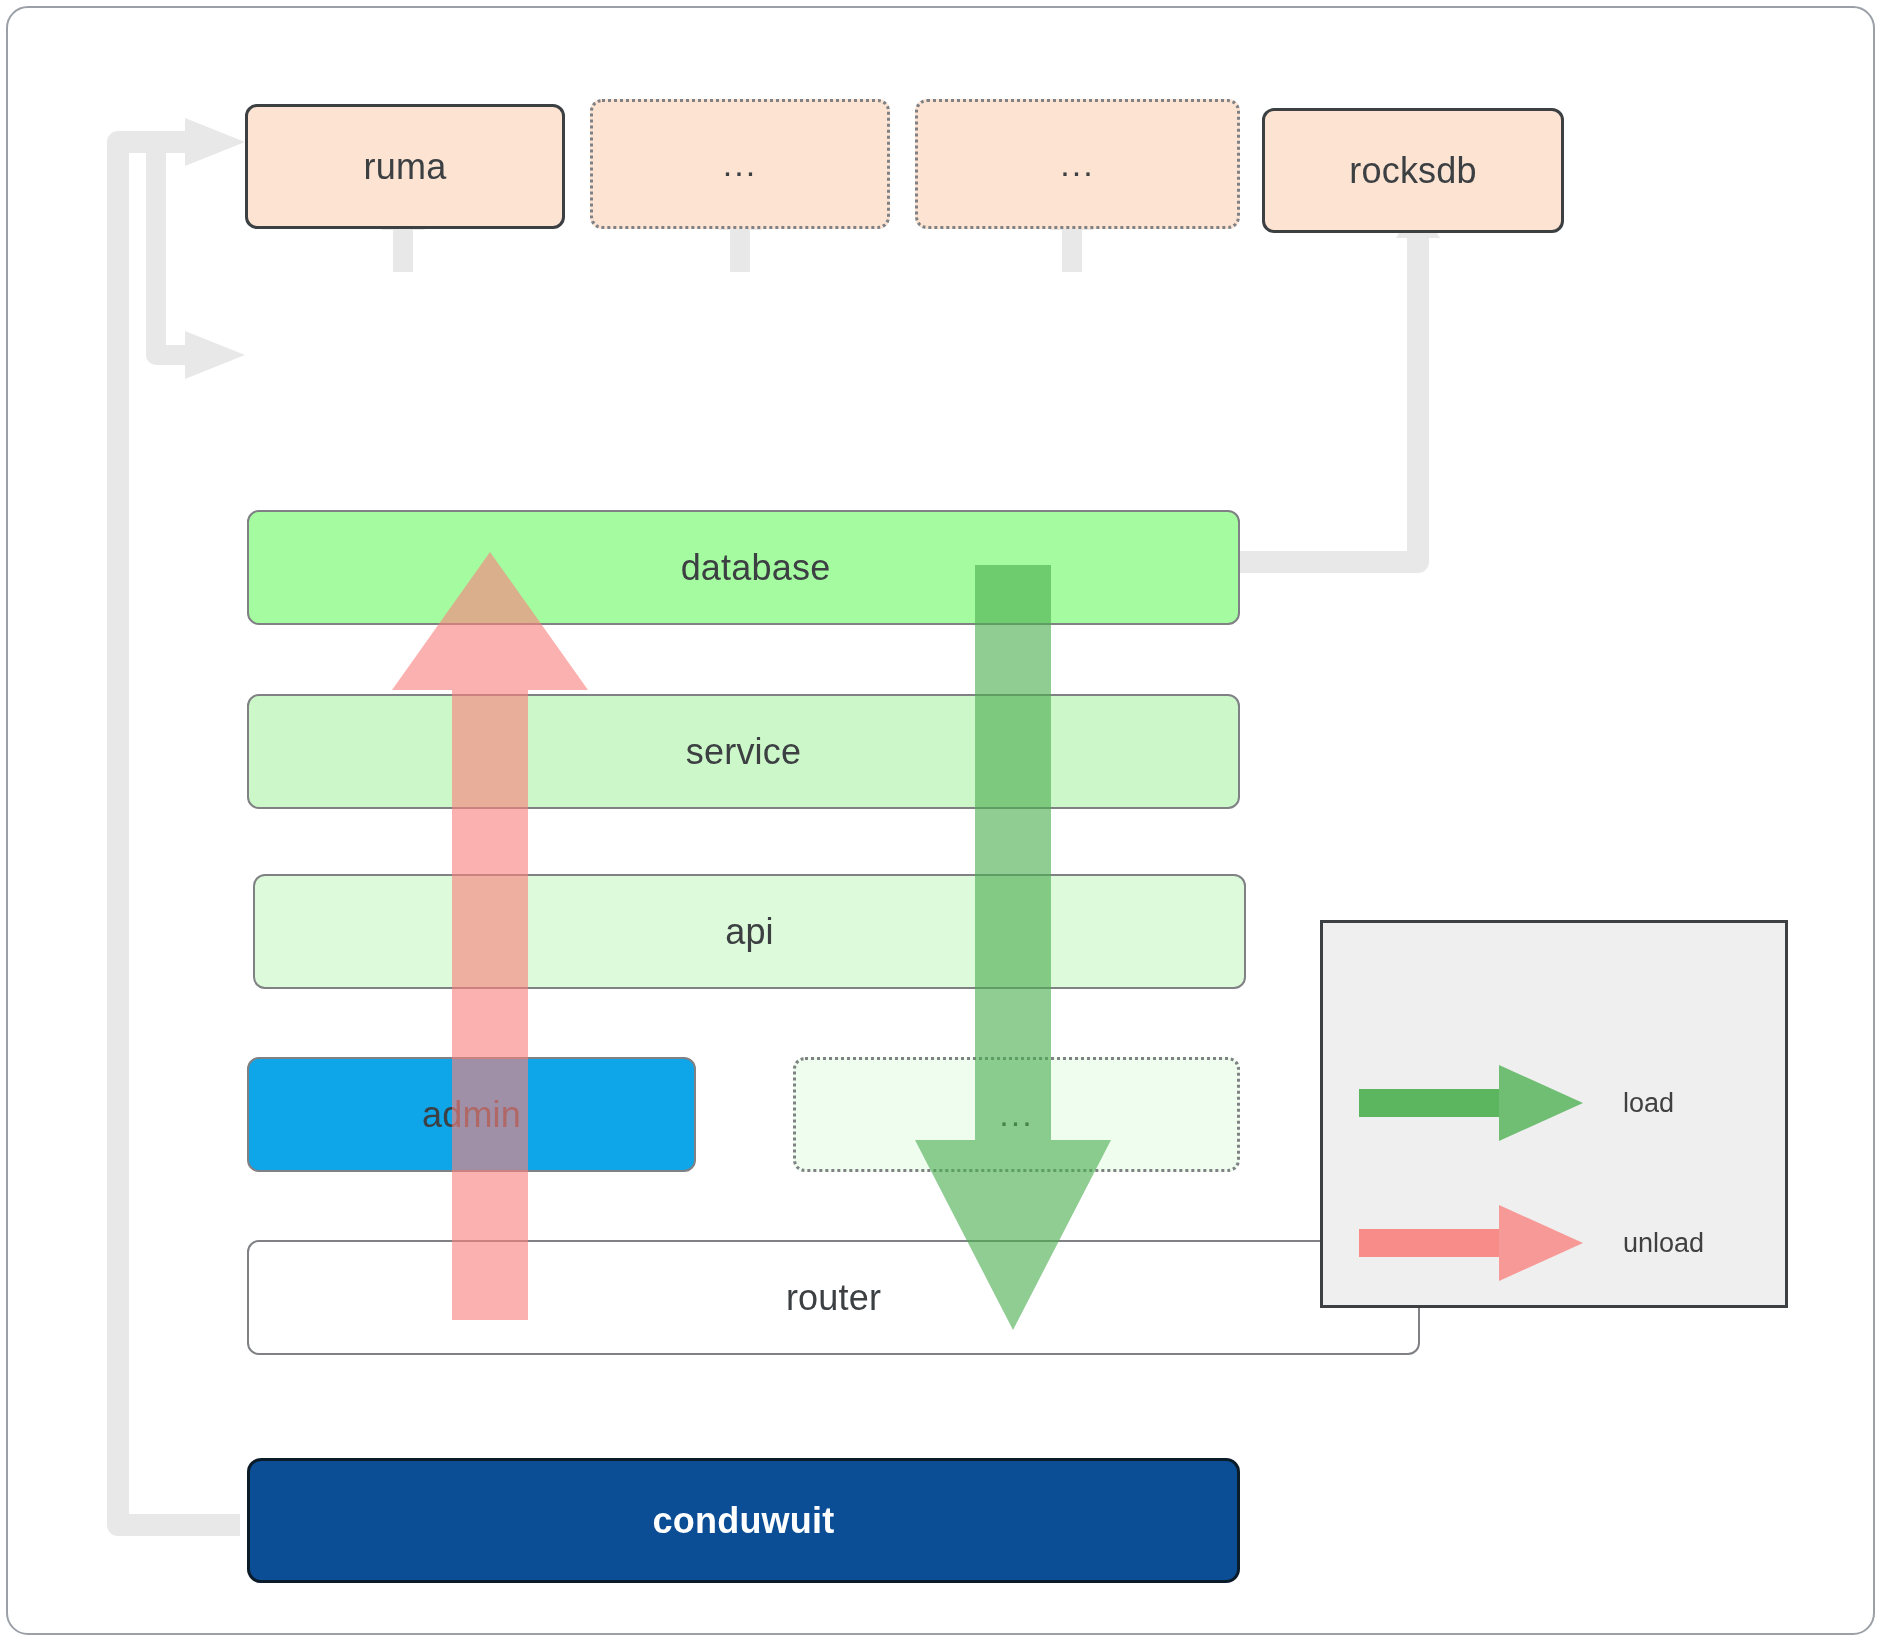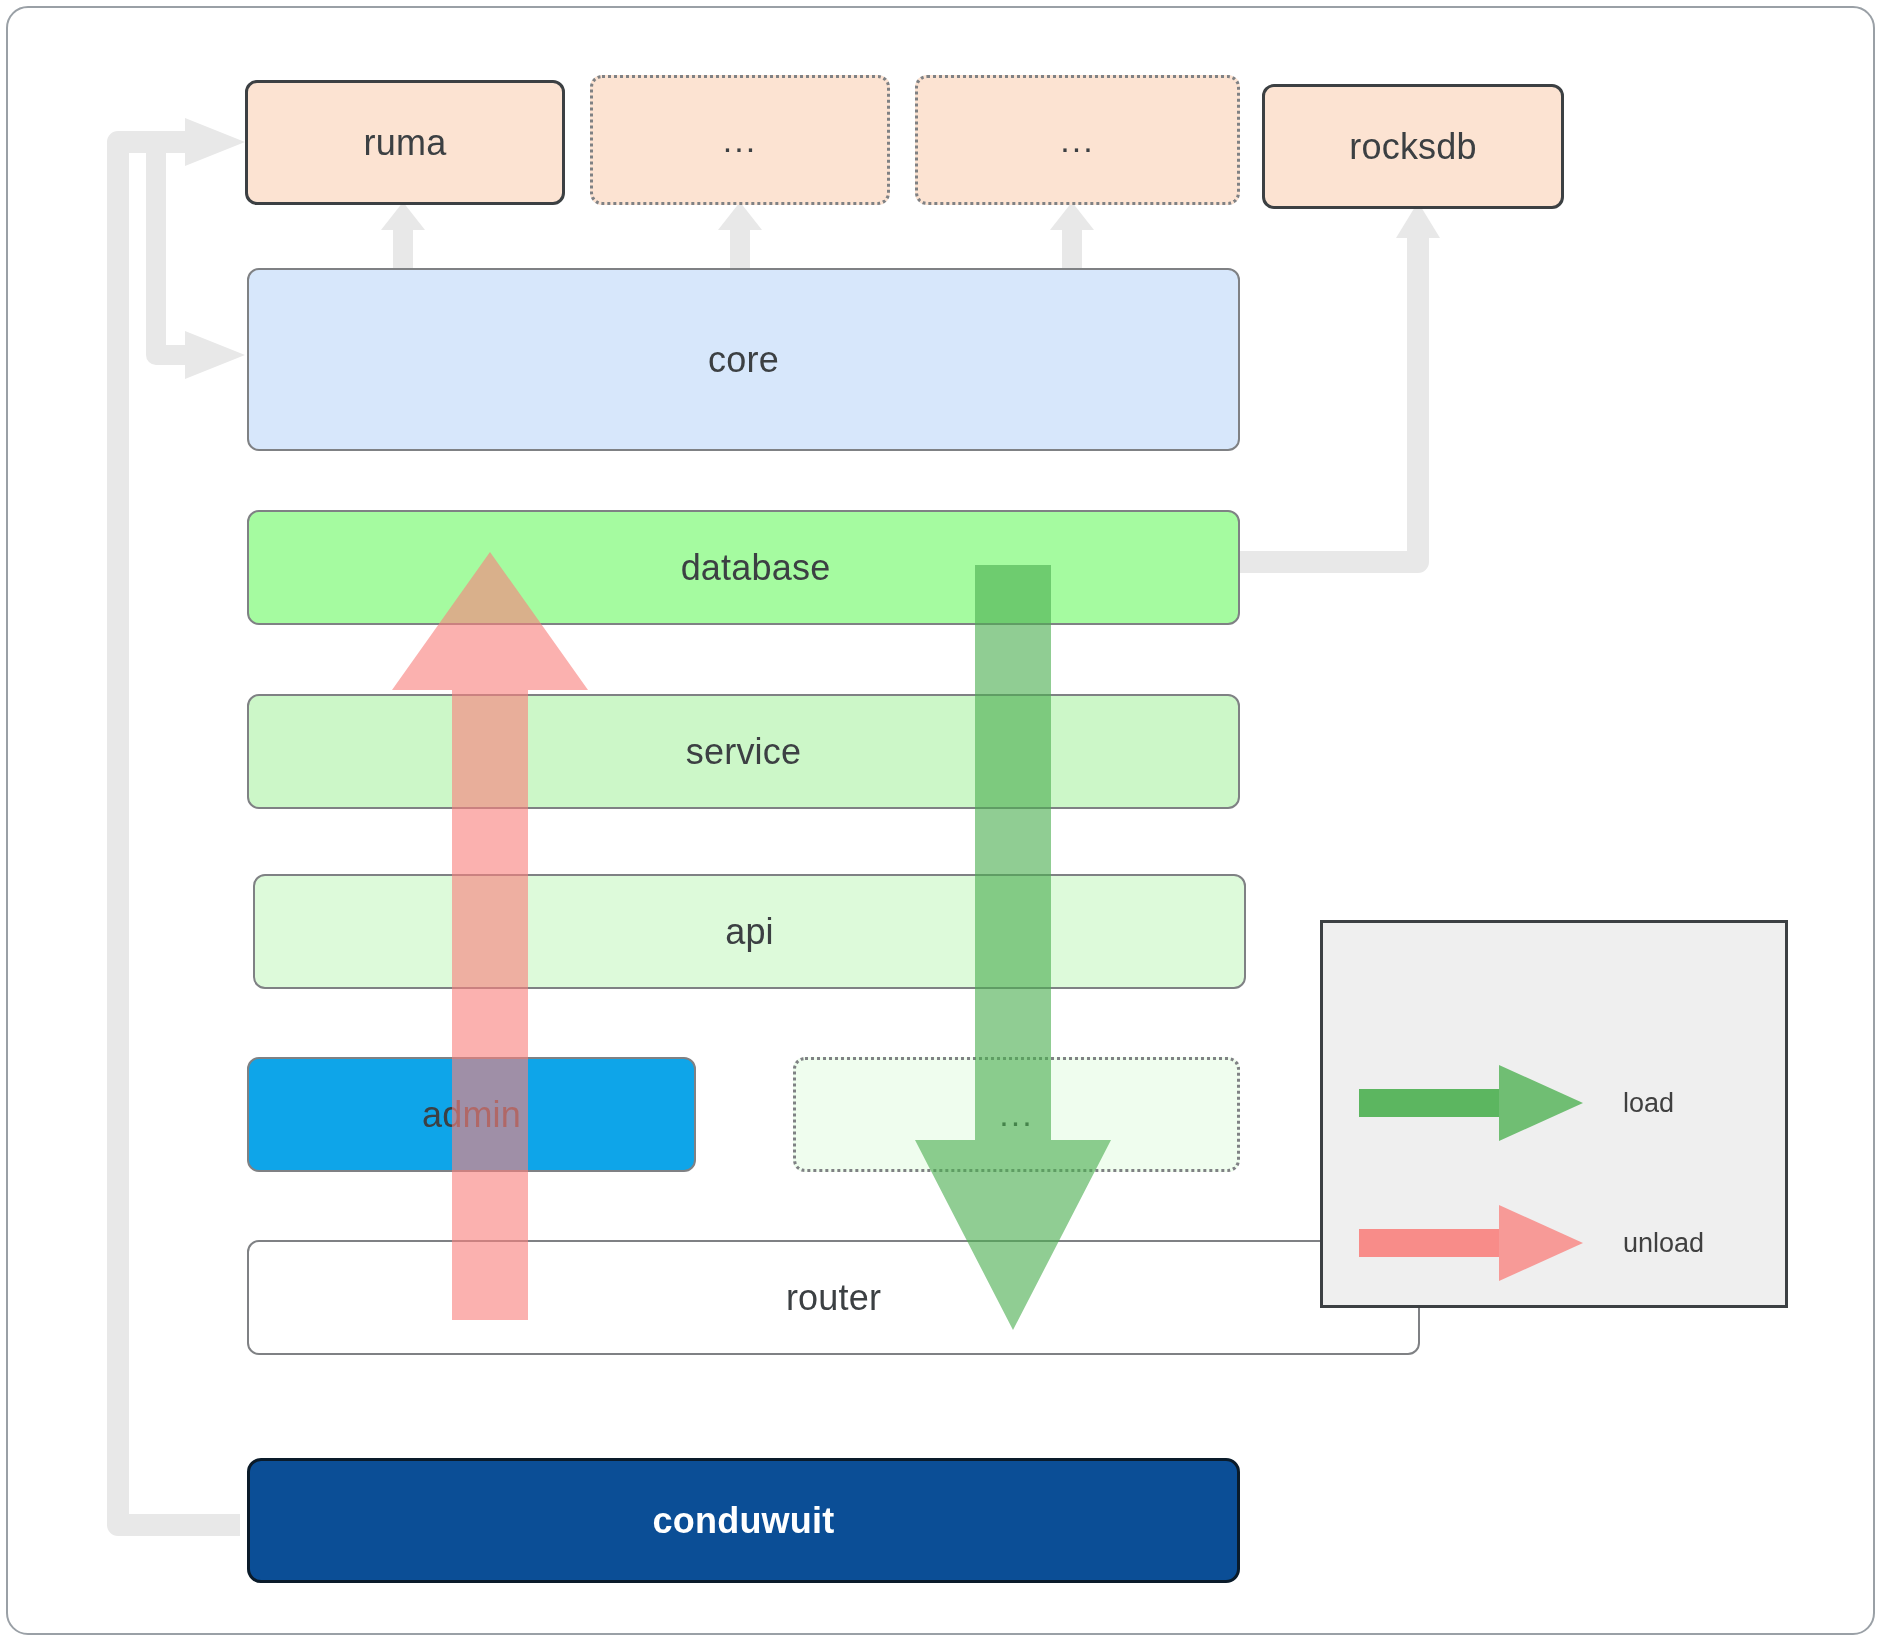--- a/index.html
+++ b/index.html
@@ -60,21 +60,21 @@
     border: 3px solid #3c4043;
   }
 
   .dots-label {
     letter-spacing: 2px;
     font-size: 34px;
     line-height: 0.6;
   }
 
   
-  .dep { background: #fce3d2; }
+  .dep { background: #fce3d2; margin-top: 24px; }
 
   
   .core-box   { background: #d7e7fb; }
   .db-box     { background: #a5fba0; padding-left: 24px; }
   .svc-box    { background: #ccf7c8; }
   .api-box    { background: #ddfada; margin-left: 6px; }
   .admin-box  { background: #0ea5e9; }
   .dots-box   { background: #effdee; }
   .router-box { background: #ffffff; }
   .app-box {
@@ -182,23 +182,20 @@
   </div>
 
   <div class="node dep dotted" style="left:915px; top:75px; width:325px; height:130px; border-width:3px;">
     <span class="dots-label">...</span>
   </div>
 
   <div class="node dep heavy" style="left:1262px; top:84px; width:302px; height:125px;border-radius:12px;">
     <span>rocksdb</span>
   </div>
 
-  <div class="node core-box solid" style="left:247px; top:268px; width:993px; height:183px;">
-    <span>core</span>
-  </div>
 
   <div class="node db-box solid" style="left:247px; top:510px; width:993px; height:115px;">
     <span>database</span>
   </div>
 
   <div class="node svc-box solid" style="left:247px; top:694px; width:993px; height:115px;">
     <span>service</span>
   </div>
 
   <div class="node api-box solid" style="left:247px; top:874px; width:993px; height:115px;">

